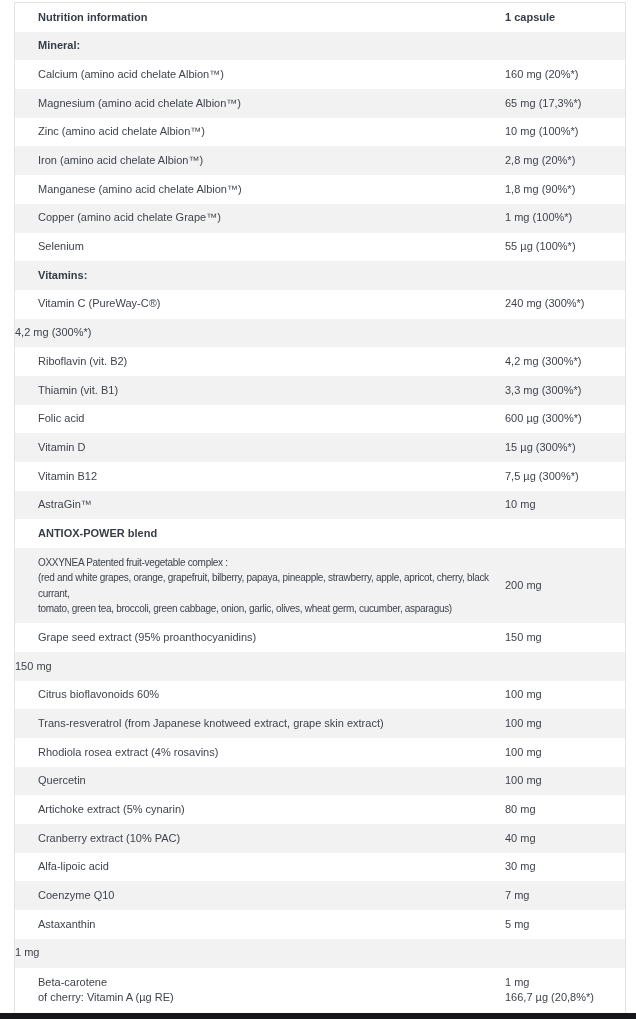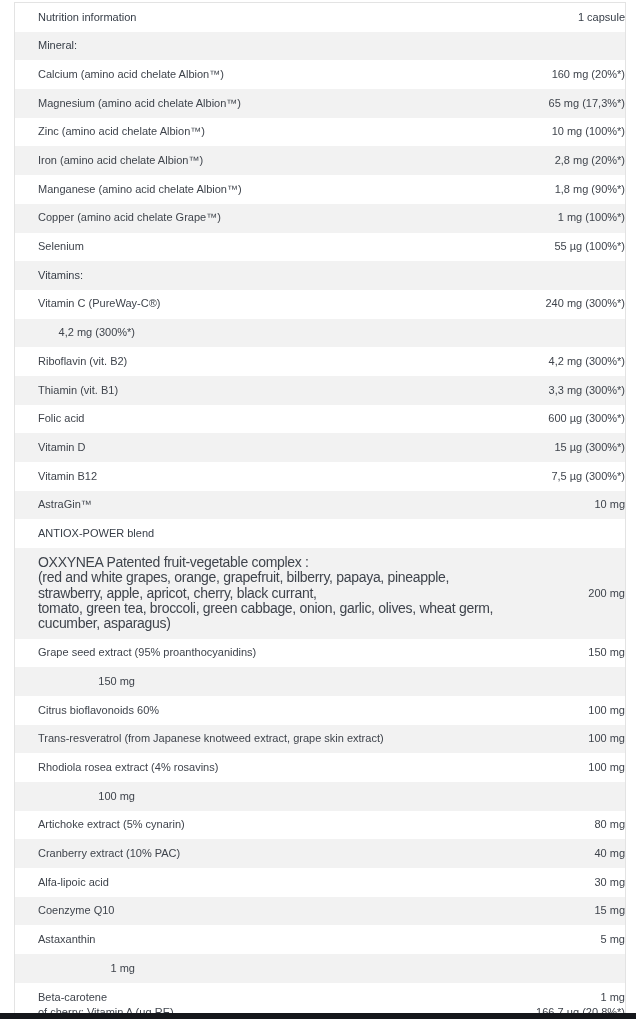--- a/index.html
+++ b/index.html
@@ -37,34 +37,34 @@
     box-sizing: border-box;
   }
   .cell.label {
     flex: 1 1 auto;
     padding: 0 0 0 23px;
     text-align: left;
   }
   .cell.value {
     flex: 0 0 120px;
     width: 120px;
-    text-align: right;
+    text-align: left;
     padding: 0;
   }
   .row.multi {
     padding: 7px 0;
   }
   .row.multi3 .cell.label {
-    font-size: 14px;
+    font-size: 10px;
     letter-spacing: -0.3px;
     line-height: 15.3px;
   }
   .header-row .cell,
   .row.section .cell.label {
-    font-weight: normal;
+    font-weight: bold;
     color: #363d47;
   }
   .footnote {
     margin: 5px 0 0 15px;
     font-size: 11px;
     color: #3f444c;
   }
   .bottom-bar {
     position: absolute;
     left: 0;
@@ -173,37 +173,38 @@
       </div>
       <div class="row">
         <div class="cell label">Trans-resveratrol (from Japanese knotweed extract, grape skin extract)</div>
         <div class="cell value">100 mg</div>
       </div>
       <div class="row">
         <div class="cell label">Rhodiola rosea extract (4% rosavins)</div>
         <div class="cell value">100 mg</div>
       </div>
       <div class="row">
+        <div class="cell label">Quercetin</div>
         <div class="cell value">100 mg</div>
       </div>
       <div class="row">
         <div class="cell label">Artichoke extract (5% cynarin)</div>
         <div class="cell value">80 mg</div>
       </div>
       <div class="row">
         <div class="cell label">Cranberry extract (10% PAC)</div>
         <div class="cell value">40 mg</div>
       </div>
       <div class="row">
         <div class="cell label">Alfa-lipoic acid</div>
         <div class="cell value">30 mg</div>
       </div>
       <div class="row">
         <div class="cell label">Coenzyme Q10</div>
-        <div class="cell value">15 mg</div>
+        <div class="cell value">7 mg</div>
       </div>
       <div class="row">
         <div class="cell label">Astaxanthin</div>
         <div class="cell value">5 mg</div>
       </div>
       <div class="row">
         <div class="cell value">1 mg</div>
       </div>
       <div class="row multi">
         <div class="cell label">Beta-carotene

